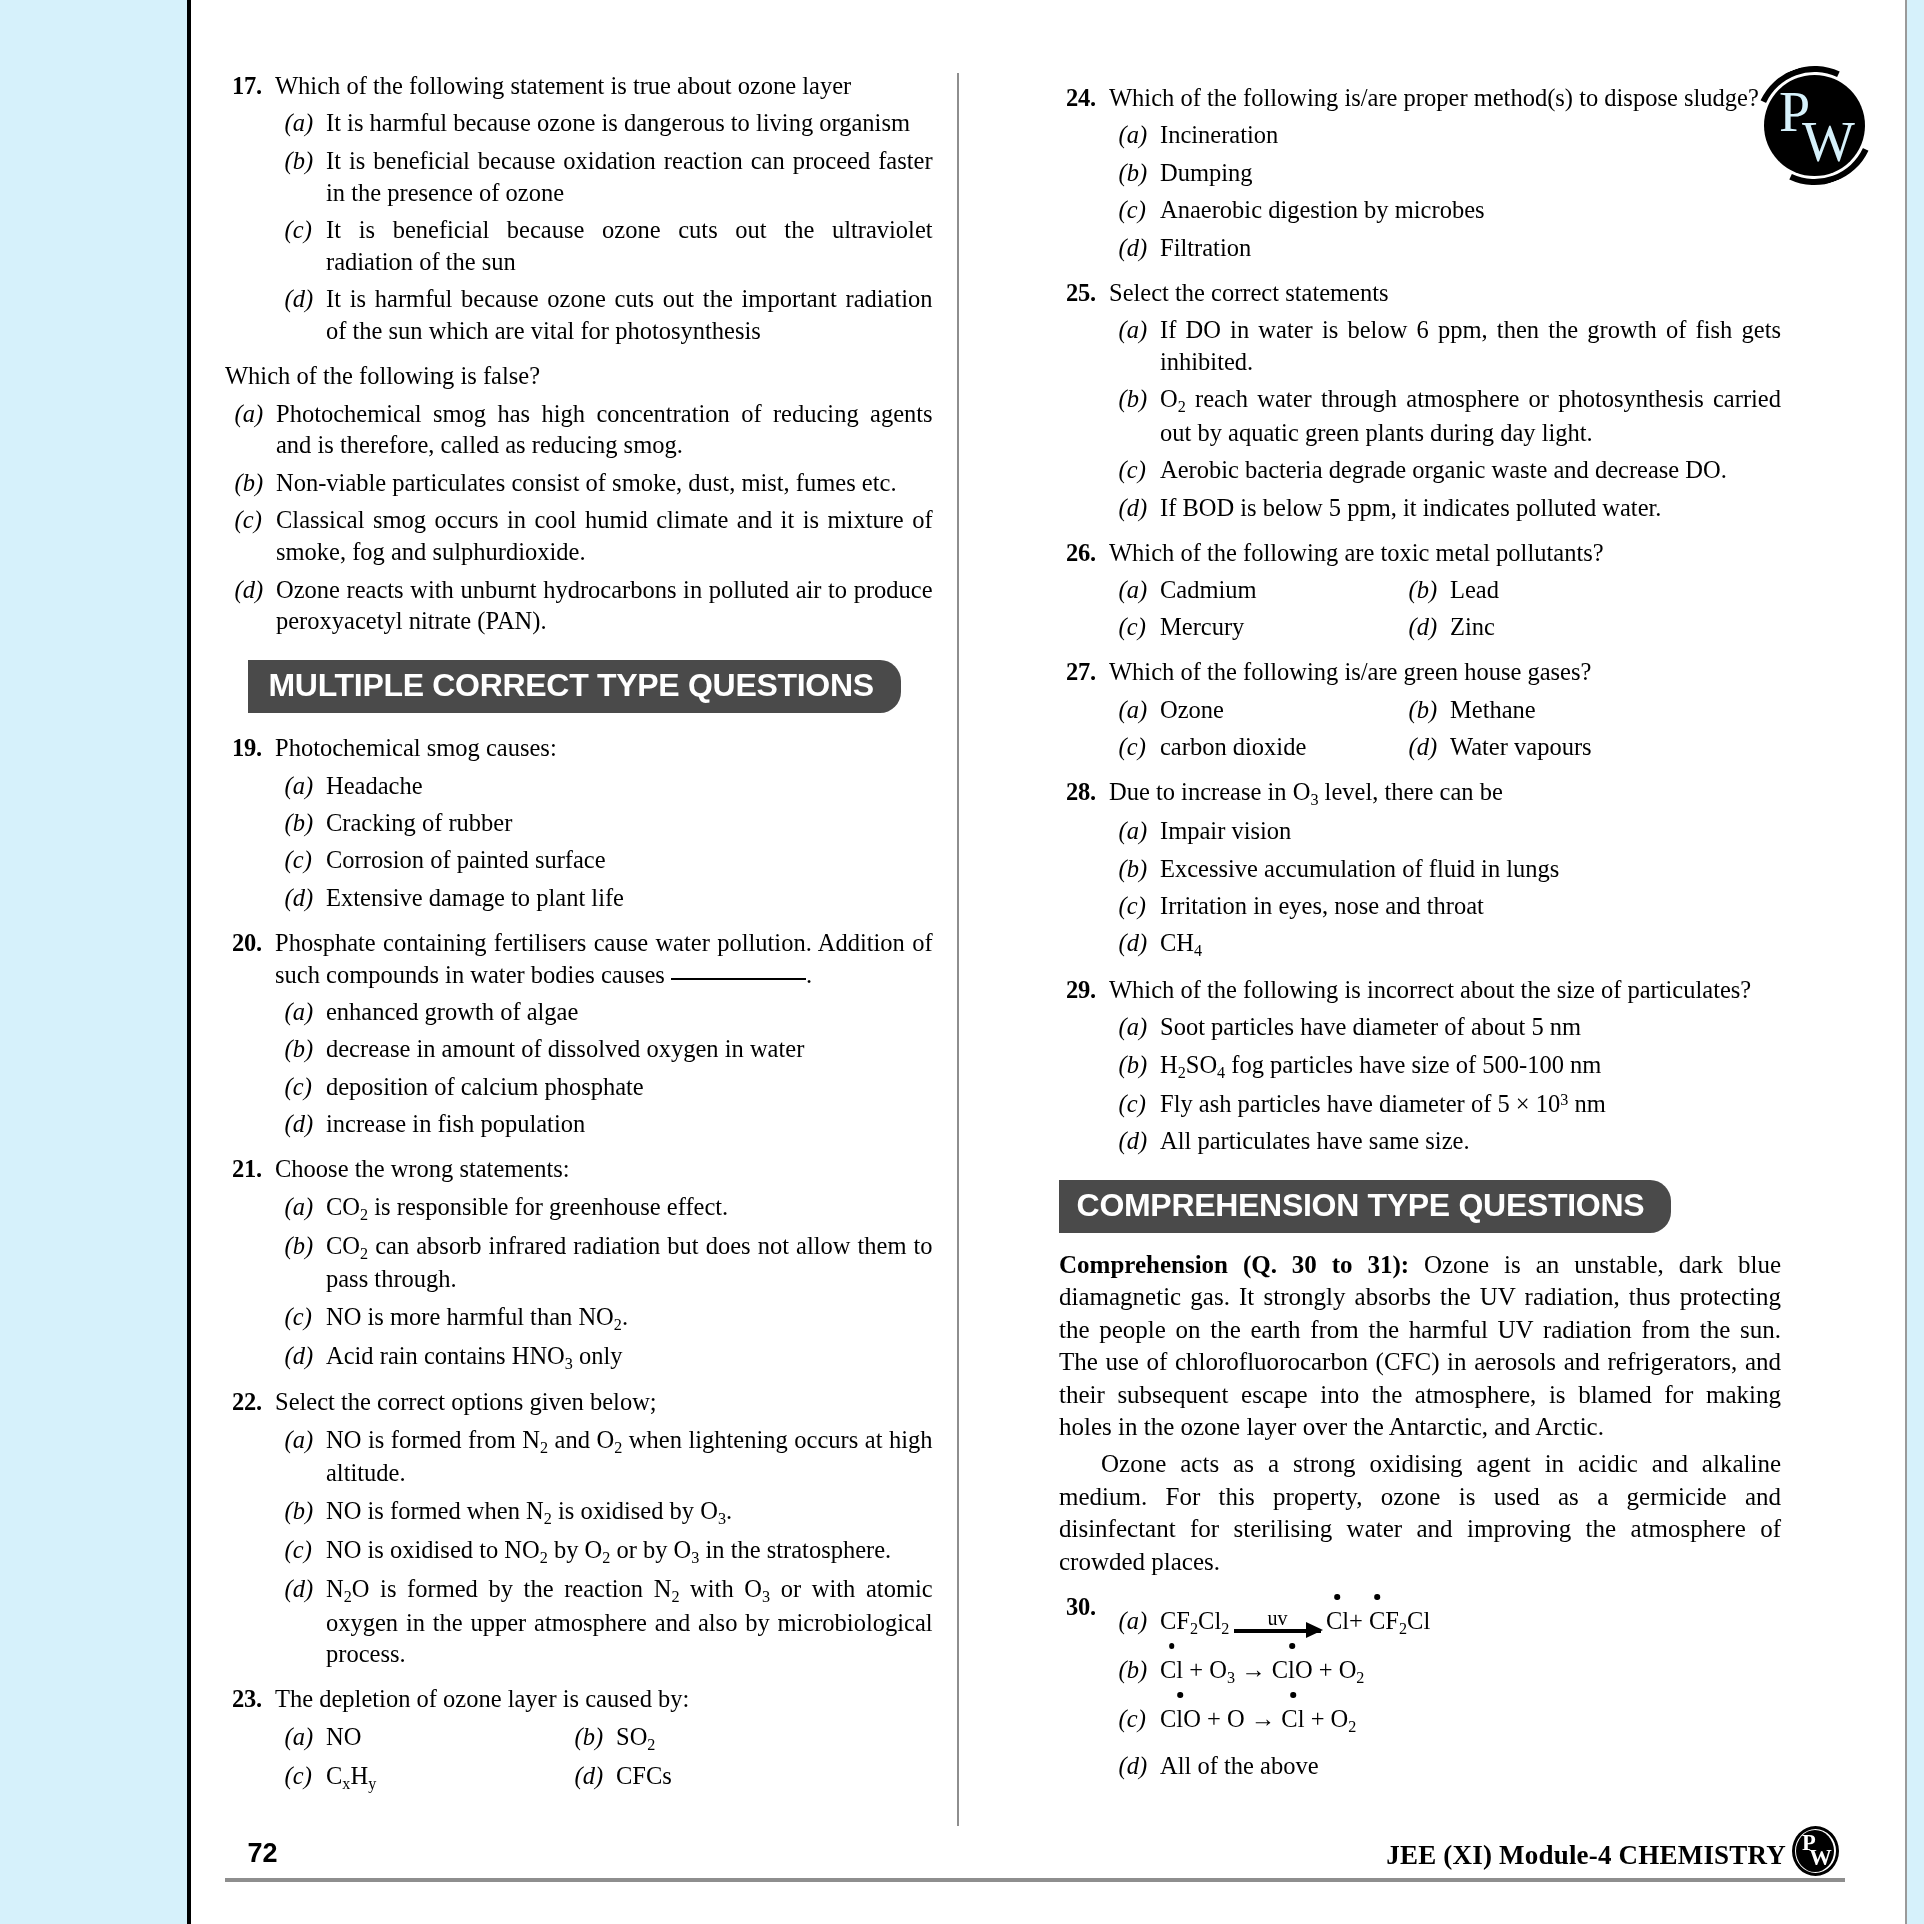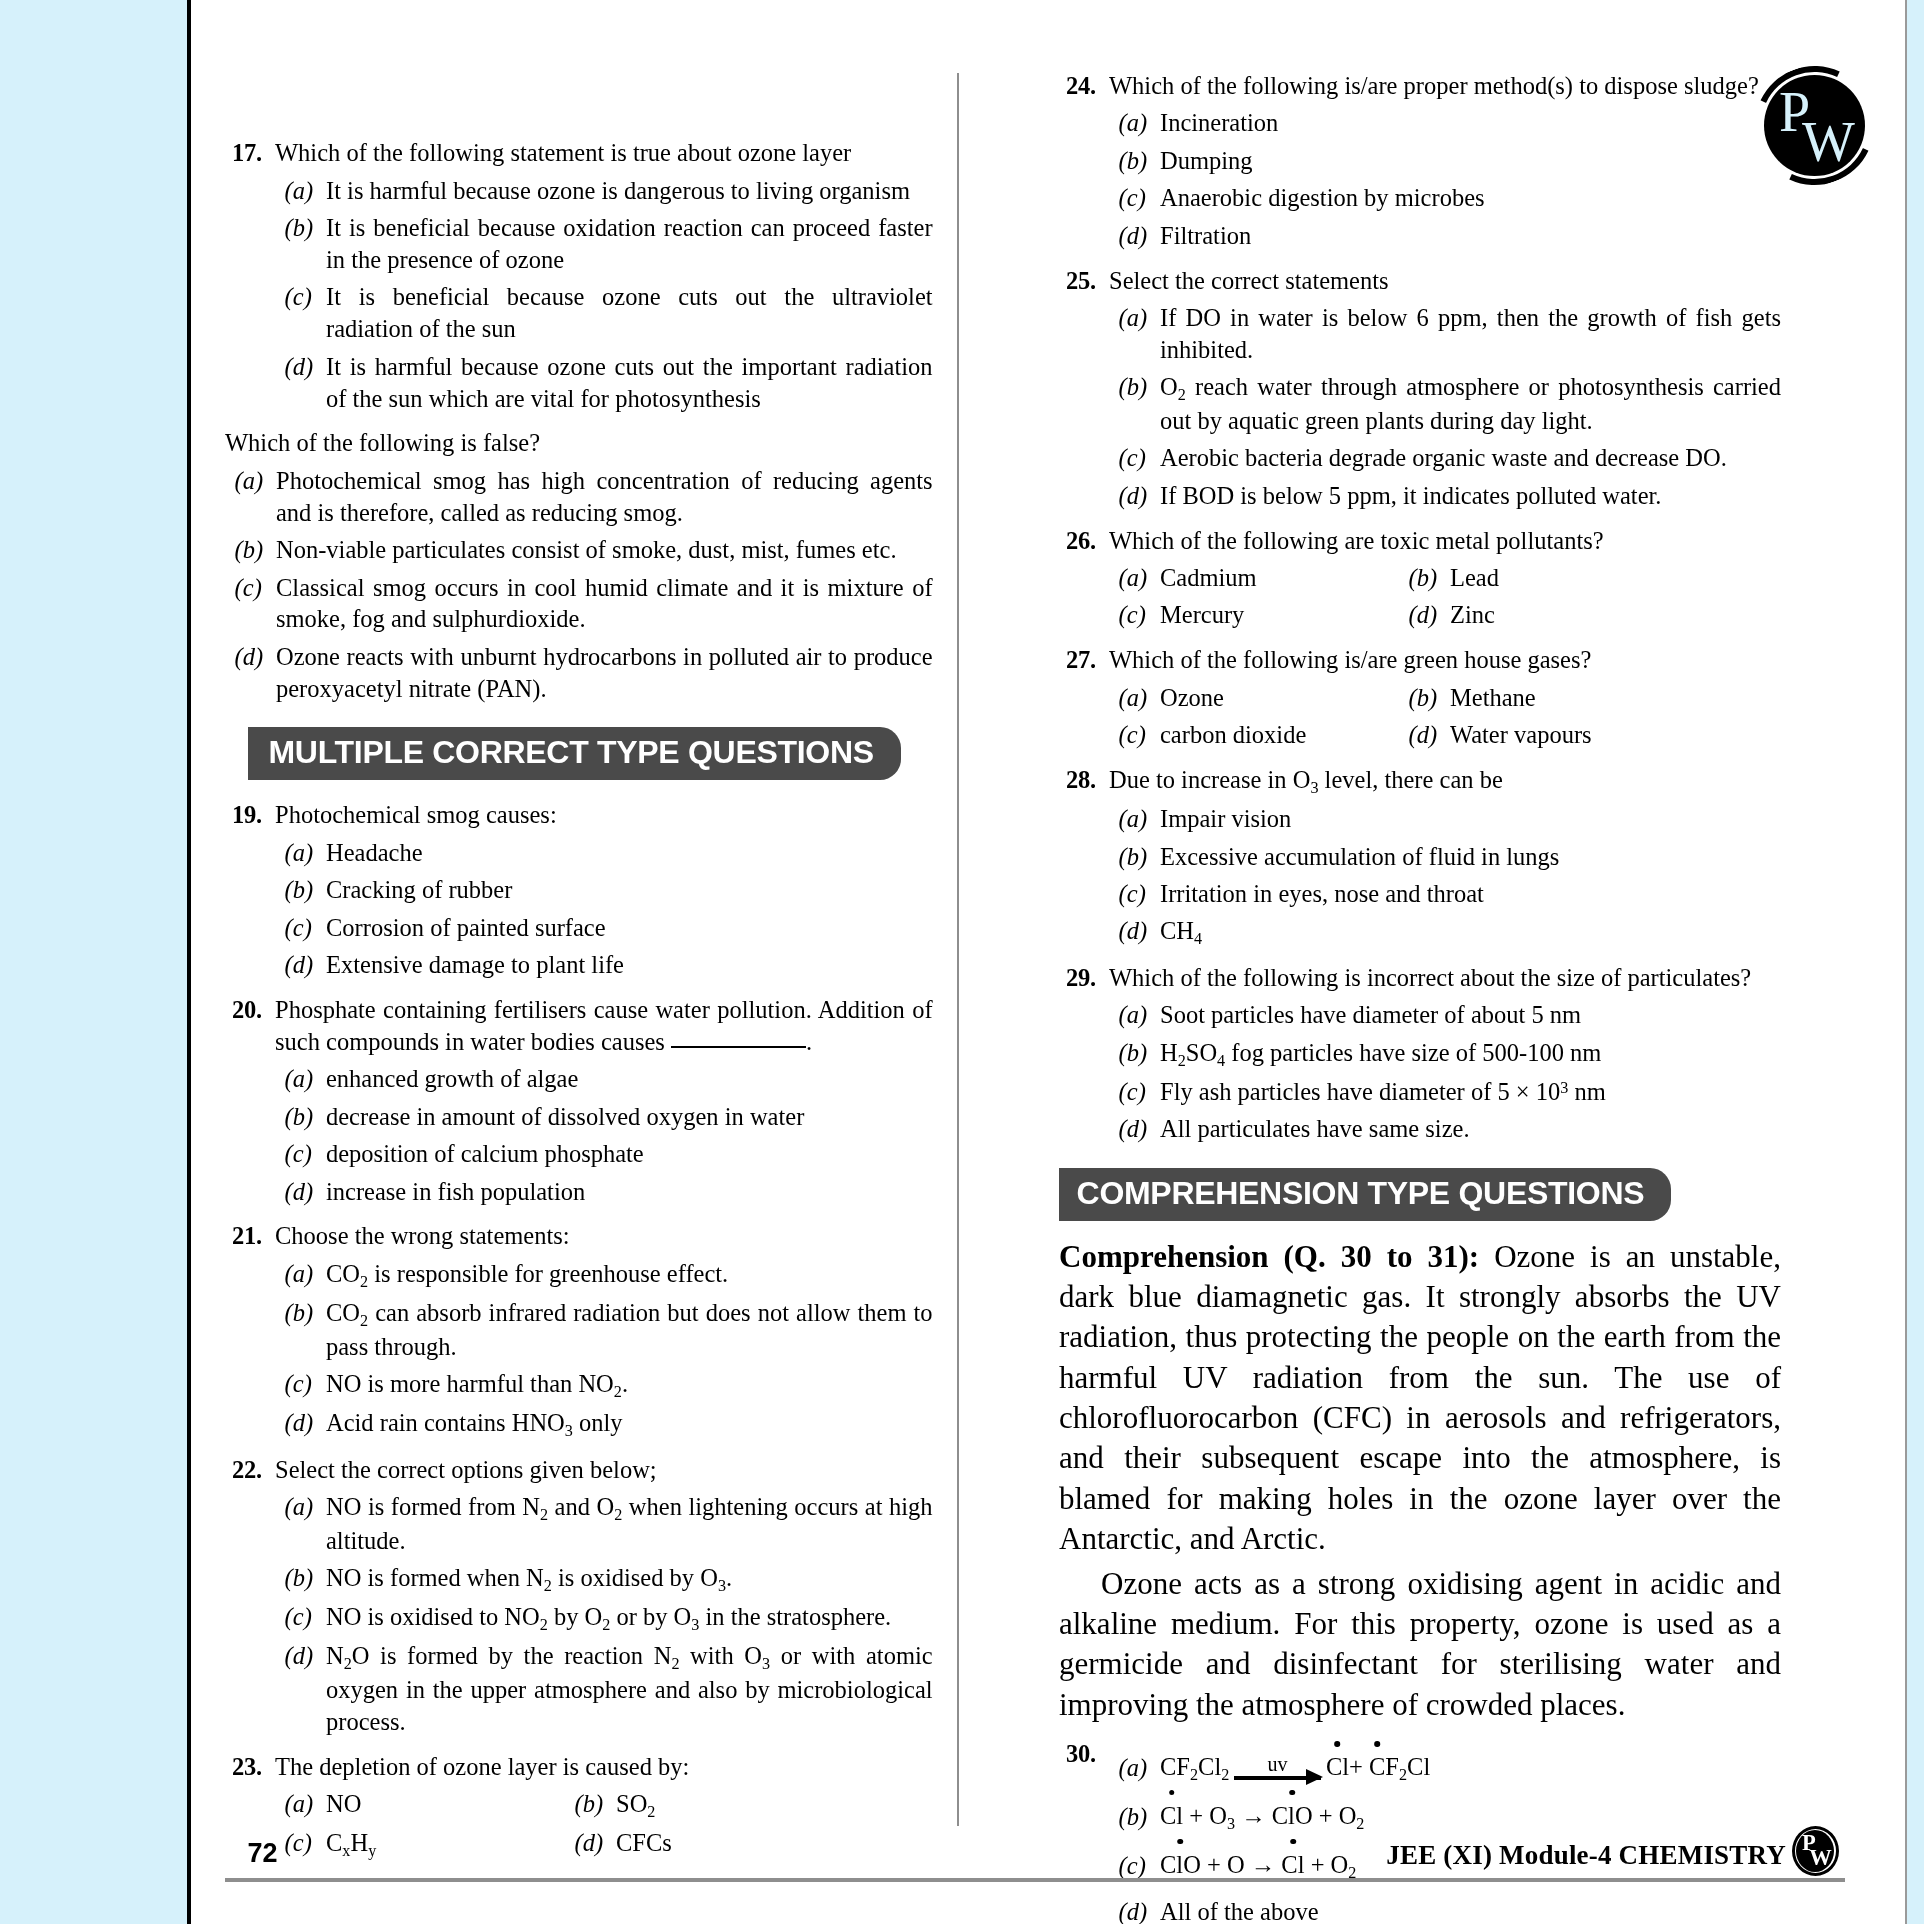--- a/index.html
+++ b/index.html
@@ -122,21 +122,21 @@
     font-size: 32px;
     letter-spacing: -0.3px;
     padding: 7.2px 27px 8.8px 21px;
     border-radius: 0 21px 21px 0;
     margin: 22.5px 0 6.4px 22.5px;
     white-space: nowrap;
   }
 
   
   .passage {
-    font-size: 31px;
+    font-size: 25px;
     line-height: 1.30;
     text-align: justify;
     text-justify: inter-word;
     margin-top: 9.6px;
   }
   .passage.indent { text-indent: 42px; margin-top: 4.8px; }
   .passage b { font-weight: bold; }
 
   
   sub { font-size: 0.66em; vertical-align: -0.28em; }

